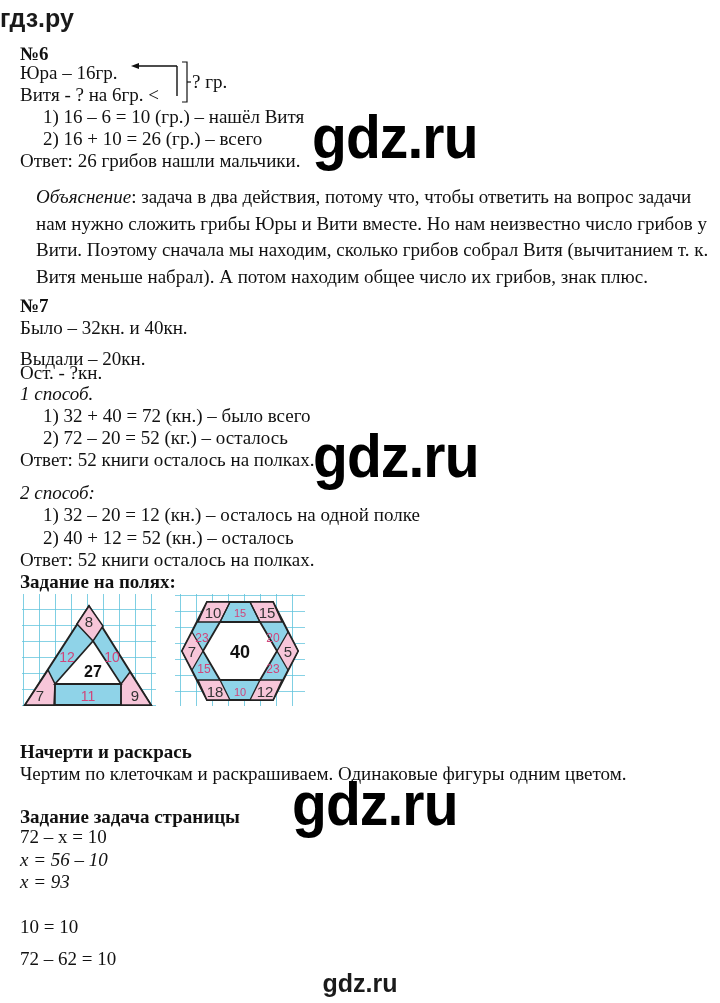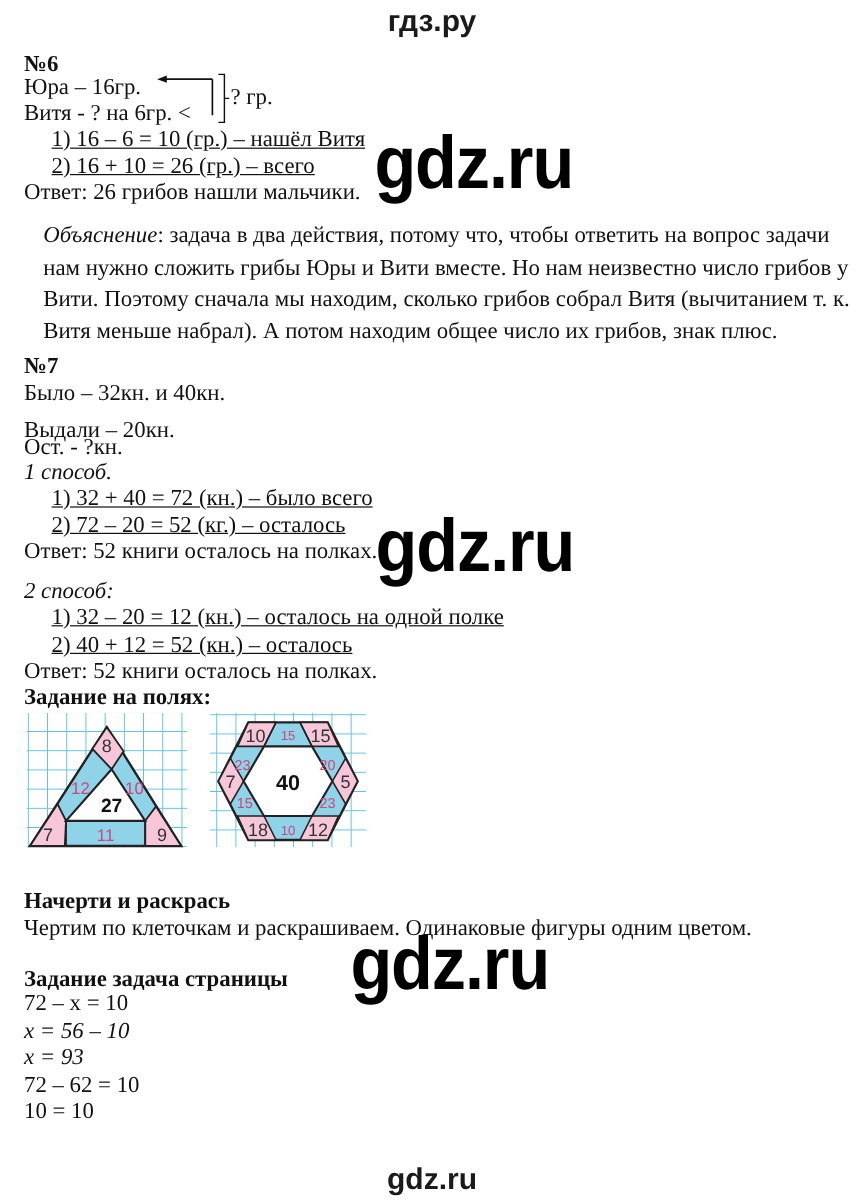--- a/index.html
+++ b/index.html
@@ -1,38 +1,38 @@
 <!DOCTYPE html>
 <html><head>
   <meta charset="utf-8">
   <style>
     html, body { margin: 0; padding: 0; background: #ffffff; }
     body {
       width: 720px; height: 1003px; position: relative; overflow: hidden;
       font-family: "Liberation Serif", serif; color: #111;
     }
     .hdr {
-      position: absolute; top: 0; left: 0; width: 720px; text-align: center;
+      position: absolute; top: 0; left: 0; width: 720px; text-align: left;
       font-family: "Liberation Sans", sans-serif; font-weight: bold;
       font-size: 25px; line-height: 32px; top: 2px; color: #1a1a1a;
     }
     .ftr {
       position: absolute; left: 0; width: 720px; text-align: center;
       top: 968px; font-family: "Liberation Sans", sans-serif; font-weight: bold;
       font-size: 25px; line-height: 30px; color: #1a1a1a;
     }
     .wm {
       position: absolute; font-family: "Liberation Sans", sans-serif; font-weight: bold;
       font-size: 62px; line-height: 62px; color: #000; letter-spacing: -1px;
       transform: scaleX(0.92); transform-origin: left top;
     }
     .line {
       position: absolute; left: 20px; font-size: 19px; line-height: 22px; white-space: nowrap;
     }
-    .ind { left: 43px; text-decoration: underline; }
+    .ind { left: 43px; }
     .bold { font-weight: bold; }
     .it { font-style: italic; }
     .para { position: absolute; left: 36px; width: 690px; font-size: 19px; line-height: 26.5px; }
     .diagram { position: absolute; }
   </style>
 </head>
 <body>
 
 <div class="hdr">гдз.ру</div>
 
@@ -133,16 +133,16 @@
 
 <div class="line bold" style="top:741px">Начерти и раскрась</div>
 <div class="line" style="top:763px">Чертим по клеточкам и раскрашиваем. Одинаковые фигуры одним цветом.</div>
 
 <div class="wm" style="left:292px;top:773px">gdz.ru</div>
 
 <div class="line bold" style="top:806px">Задание задача страницы</div>
 <div class="line" style="top:826px">72 – x = 10</div>
 <div class="line it" style="top:849px">x = 56 – 10</div>
 <div class="line it" style="top:871px">x = 93</div>
-<div class="line" style="top:894px">72 – 62 = 10</div>
+<div class="line" style="top:948px">72 – 62 = 10</div>
 <div class="line" style="top:916px">10 = 10</div>
 
 <div class="ftr">gdz.ru</div>
 
 </body></html>

